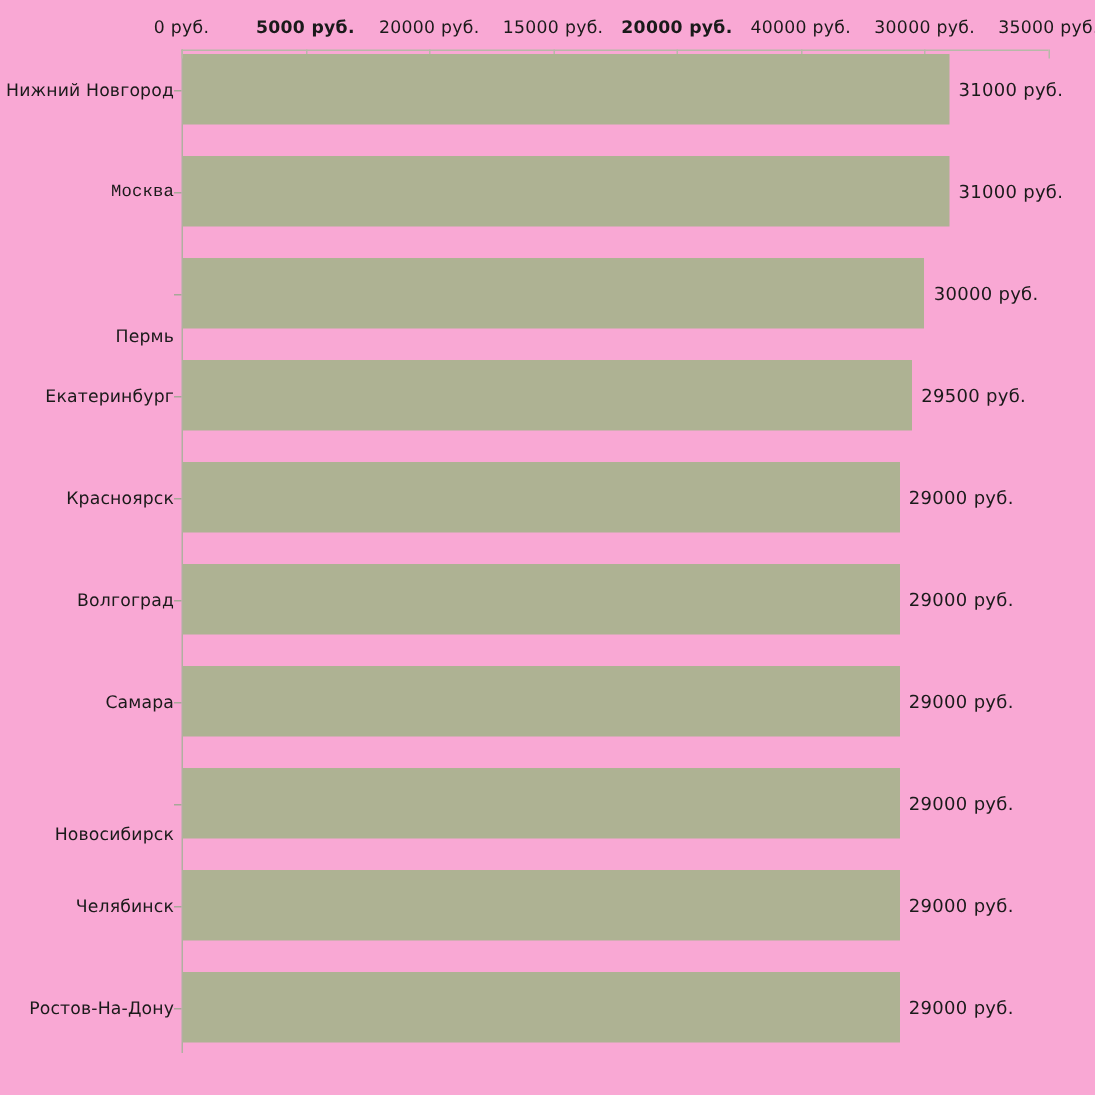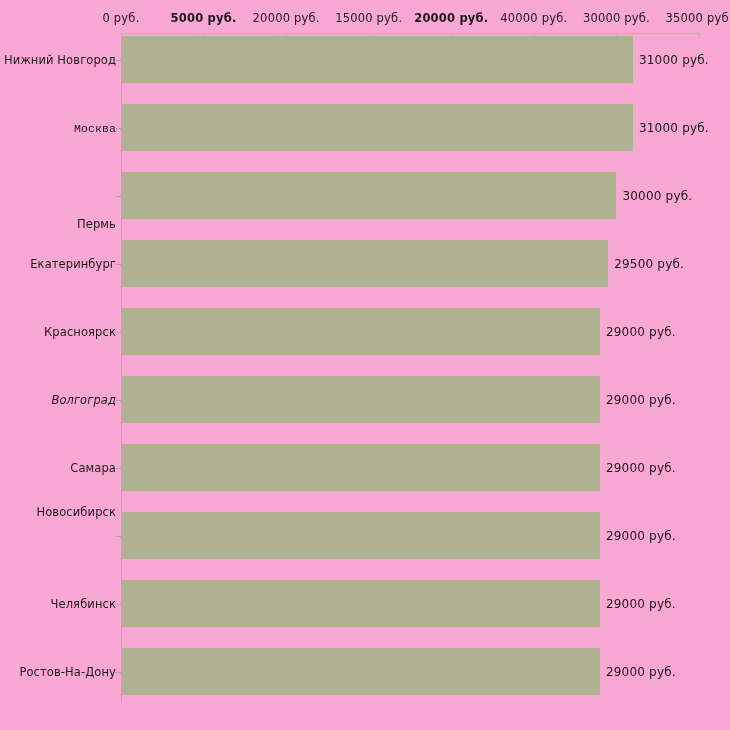--- a/index.html
+++ b/index.html
@@ -128,23 +128,23 @@
       <div class="y-tick" style="top: 535.5px;"></div>
       <div class="y-tick" style="top: 603.5px;"></div>
       <div class="y-tick" style="top: 671.5px;"></div>
     </div>
   <div id="cat-labels-layer">
       <div class="cat-label" style="top: 59.5px;">Нижний Новгород</div>
       <div class="cat-label" style="top: 127.5px; font-family: Liberation Mono, monospace;">Москва</div>
       <div class="cat-label" style="top: 208px; margin-top: 16px;">Пермь</div>
       <div class="cat-label" style="top: 263.5px;">Екатеринбург</div>
       <div class="cat-label" style="top: 331.5px;">Красноярск</div>
-      <div class="cat-label" style="top: 399.5px; font-style: italic;">Волгоград</div>
+      <div class="cat-label" style="top: 399.5px;">Волгоград</div>
       <div class="cat-label" style="top: 467.5px;">Самара</div>
-      <div class="cat-label" style="top: 512px; text-align: center;">Новосибирск</div>
+      <div class="cat-label" style="top: 556px; text-align: center;">Новосибирск</div>
       <div class="cat-label" style="top: 603.5px;">Челябинск</div>
       <div class="cat-label" style="top: 671.5px;">Ростов-На-Дону</div>
     </div>
   <div id="bars-layer">
       <div class="bar" title="Нижний Новгород: 31000 руб." style="top: 36px; height: 47px; width: 510.943px; background: rgb(174, 178, 147);"></div>
       <div class="bar" title="Москва: 31000 руб." style="top: 104px; height: 47px; width: 510.943px; background: rgb(174, 178, 147);"></div>
       <div class="bar" title="Пермь: 30000 руб." style="top: 172px; height: 47px; width: 494.429px; background: rgb(174, 178, 147);"></div>
       <div class="bar" title="Екатеринбург: 29500 руб." style="top: 240px; height: 47px; width: 486.171px; background: rgb(174, 178, 147);"></div>
       <div class="bar" title="Красноярск: 29000 руб." style="top: 308px; height: 47px; width: 477.914px; background: rgb(174, 178, 147);"></div>
       <div class="bar" title="Волгоград: 29000 руб." style="top: 376px; height: 47px; width: 477.914px; background: rgb(174, 178, 147);"></div>

